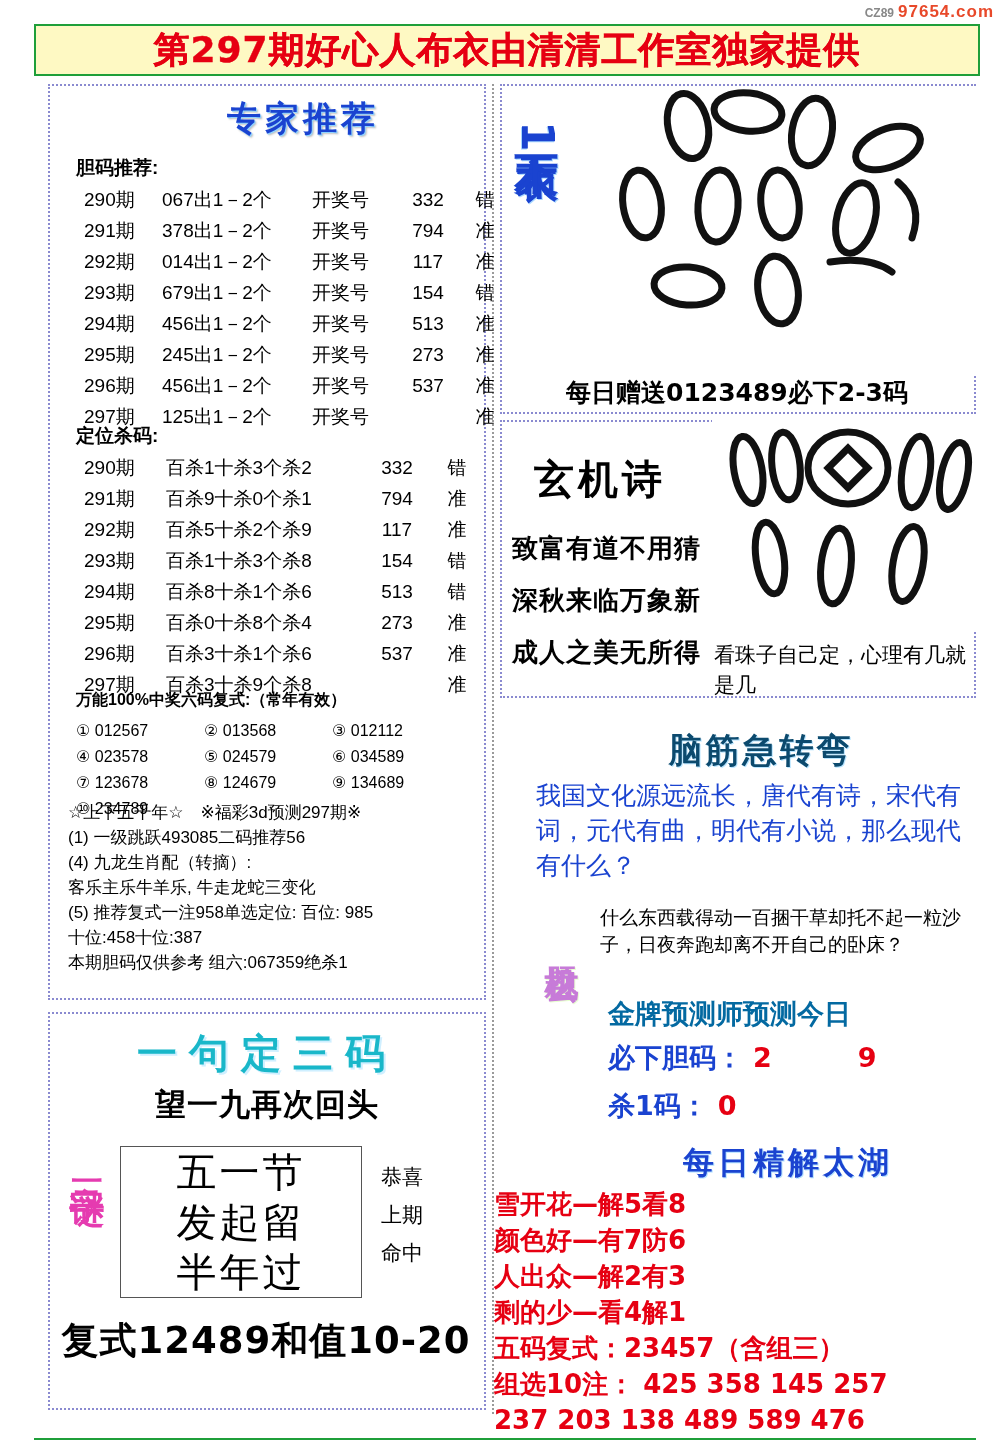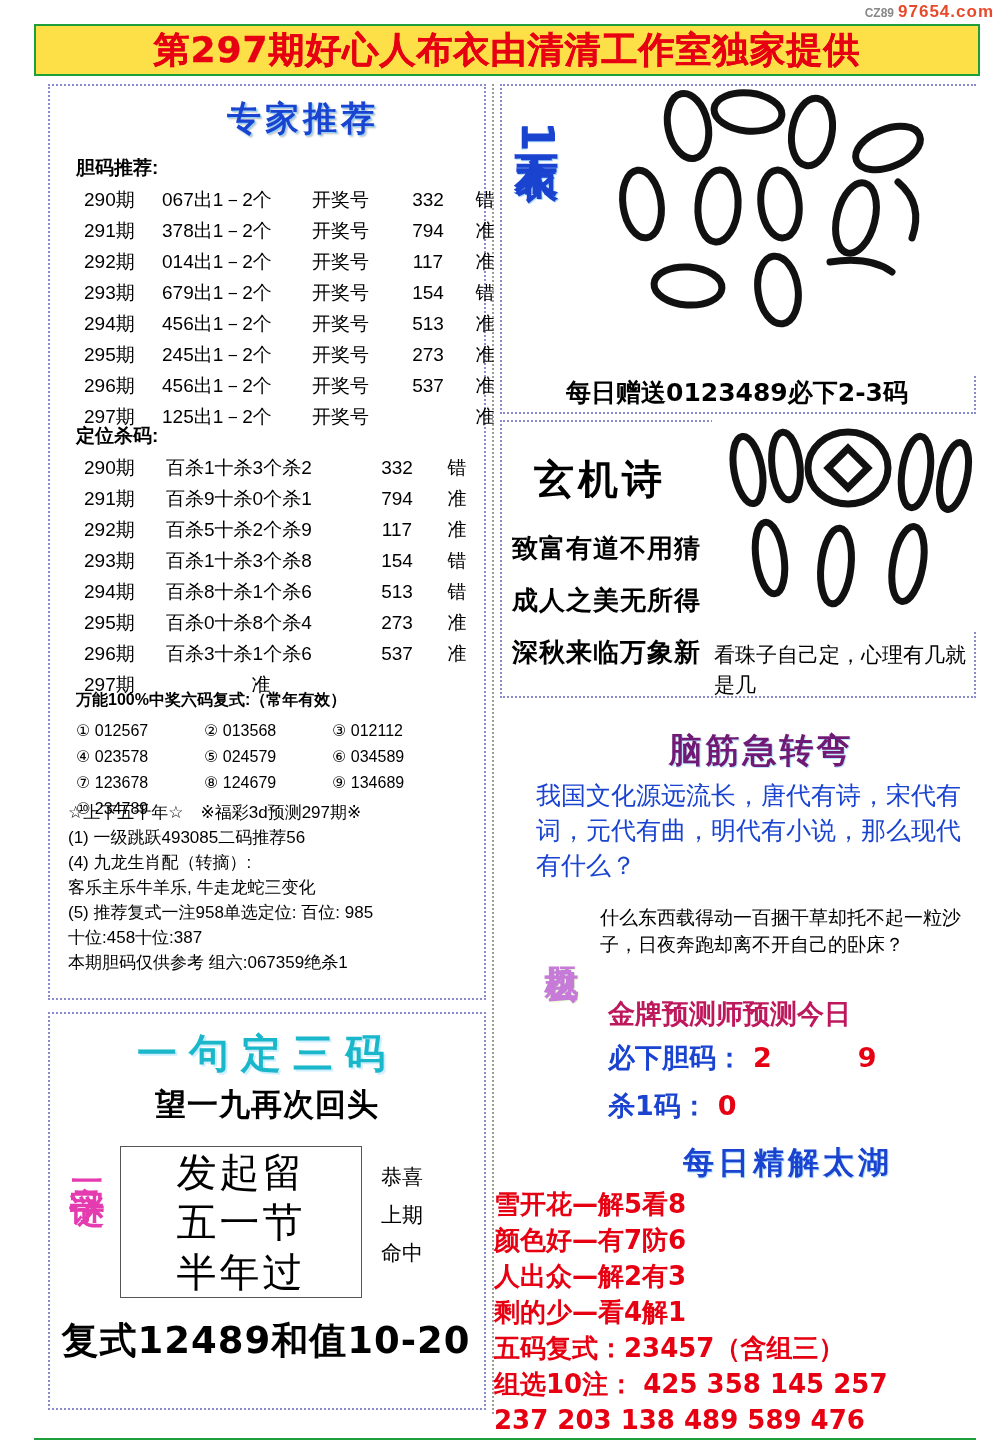--- a/index.html
+++ b/index.html
@@ -7,21 +7,21 @@
     width:1000px;height:1453px;position:relative;overflow:hidden;
     font-family:"Liberation Sans","DejaVu Sans",sans-serif;
     color:#000;
   }
   .wm{position:absolute;top:2px;right:6px;font-size:17px;color:#e8492a;font-weight:bold;letter-spacing:1px;}
   .wm .wm-sm{font-size:12px;color:#888;margin-right:4px;letter-spacing:0;}
 
   
   .banner{
     position:absolute;left:34px;top:24px;width:942px;height:48px;
-    border:2px solid #1f9f3a;background:#fde047;
+    border:2px solid #1f9f3a;background:#fef9c3;
     display:flex;align-items:center;justify-content:center;
   }
   .banner span{
     font-size:36px;font-weight:bold;color:#e60012;letter-spacing:1px;
     font-family:"DejaVu Sans","Liberation Sans",sans-serif;
     -webkit-text-stroke:0.4px #e60012;
   }
 
   
   .expert-box{position:absolute;left:48px;top:84px;width:438px;height:916px;border:2px dotted #8a8ad0;box-sizing:border-box;}
@@ -81,34 +81,34 @@
   .gift-line{position:absolute;left:566px;top:376px;width:410px;font-size:25px;font-weight:bold;font-family:"DejaVu Sans","Liberation Sans",sans-serif;}
 
   .xjs-box{position:absolute;left:500px;top:420px;width:476px;height:278px;border:2px dotted #8a8ad0;box-sizing:border-box;}
   .xjs-title{position:absolute;left:534px;top:452px;font-size:40px;font-weight:bold;letter-spacing:4px;font-family:"DejaVu Sans","Liberation Sans",sans-serif;}
   .xjs-lines{position:absolute;left:512px;top:522px;width:200px;font-size:26px;font-weight:bold;line-height:52px;letter-spacing:1px;font-family:"DejaVu Sans","Liberation Sans",sans-serif;}
   .coin-box{position:absolute;left:712px;top:418px;width:264px;height:212px;background:#fff;}
   .zhu-note{position:absolute;left:714px;top:640px;width:262px;font-size:21px;line-height:30px;font-family:"DejaVu Sans","Liberation Sans",sans-serif;}
 
   .njj-title{
     position:absolute;left:596px;top:728px;width:330px;text-align:center;
-    font-size:34px;font-weight:bold;color:#701a75;letter-spacing:3px;
+    font-size:34px;font-weight:bold;color:#0c4a6e;letter-spacing:3px;
     text-shadow:1px 1px 0 #b9e5ff;
     font-family:"DejaVu Sans","Liberation Sans",sans-serif;
   }
   .njj-q{position:absolute;left:536px;top:778px;width:440px;font-size:25px;line-height:35px;color:#1a43d0;font-family:"DejaVu Sans","Liberation Sans",sans-serif;}
 
   .xjt-vert{
     position:absolute;left:534px;top:900px;width:56px;height:230px;
     font-size:34px;font-weight:bold;color:#c77bd8;line-height:54px;text-align:center;
     text-shadow:1px 1px 0 #e7ffd0;
     font-family:"DejaVu Sans","Liberation Sans",sans-serif;
   }
   .xjt-q{position:absolute;left:600px;top:904px;width:382px;font-size:19px;line-height:27px;font-family:"DejaVu Sans","Liberation Sans",sans-serif;}
-  .gold-line{position:absolute;left:608px;top:996px;width:374px;font-size:27px;font-weight:bold;color:#be185d;font-family:"DejaVu Sans","Liberation Sans",sans-serif;}
+  .gold-line{position:absolute;left:608px;top:996px;width:374px;font-size:27px;font-weight:bold;color:#0369a1;font-family:"DejaVu Sans","Liberation Sans",sans-serif;}
   .dan-line{position:absolute;left:608px;top:1040px;width:374px;font-size:27px;font-weight:bold;color:#1a43d0;font-family:"DejaVu Sans","Liberation Sans",sans-serif;}
   .dan-line .v1{color:#e60012;margin-left:10px;}
   .dan-line .v2{color:#e60012;margin-left:86px;}
   .sha-line{position:absolute;left:608px;top:1088px;width:374px;font-size:27px;font-weight:bold;color:#1a43d0;font-family:"DejaVu Sans","Liberation Sans",sans-serif;}
   .sha-line .v{color:#e60012;margin-left:10px;}
 
   .taihu-title{
     position:absolute;left:600px;top:1142px;width:376px;text-align:center;
     font-size:31px;font-weight:bold;color:#1a43d0;letter-spacing:4px;
     text-shadow:1px 1px 0 #b4e1ff;
@@ -234,20 +234,21 @@
       <span class="c-res">准</span>
     </div>
     <div class="r">
       <span class="c-period">296期</span>
       <span class="c-mid">百杀3十杀1个杀6</span>
       <span class="c-num">537</span>
       <span class="c-res">准</span>
     </div>
     <div class="r">
       <span class="c-period">297期</span>
+      <span class="c-mid">百杀3十杀9个杀8</span>
       <span class="c-num"></span>
       <span class="c-res">准</span>
     </div>
   </div>
 
 <div class="wn-title">万能100%中奖六码复式:（常年有效）</div>
 <div class="wn-grid" id="wn-grid">
     <div class="wr">
       <span class="wc">① 012567</span>
       <span class="wc">② 013568</span>
@@ -278,22 +279,22 @@
     <div class="ln">本期胆码仅供参考 组六:067359绝杀1</div>
   </div>
 
 <div class="jdsm-box"></div>
 <div class="jdsm-title">一句定三码</div>
 <div class="jdsm-sub">望一九再次回头</div>
 <div class="szm">
   <div style="writing-mode:vertical-rl;letter-spacing:6px;">三字谜</div>
 </div>
 <div class="poem-box" id="poem-box">
+    <div>五一节</div>
     <div>发起留</div>
-    <div>五一节</div>
     <div>半年过</div>
   </div>
 <div class="gx" id="gx-box">
     <div>恭喜</div>
     <div>上期</div>
     <div>命中</div>
   </div>
 <div class="fushi">复式12489和值10-20</div>
 
 <div class="byx-box"></div>
@@ -317,22 +318,22 @@
       <path d="M330 96 q26 22 14 56"></path>
     </g>
   </svg>
 </div>
 <div class="gift-line">每日赠送0123489必下2-3码</div>
 
 <div class="xjs-box"></div>
 <div class="xjs-title">玄机诗</div>
 <div class="xjs-lines" id="xjs-lines">
     <div>致富有道不用猜</div>
+    <div>深秋来临万象新</div>
     <div>成人之美无所得</div>
-    <div>深秋来临万象新</div>
   </div>
 <div class="coin-box">
   <svg width="264" height="212" viewBox="0 0 264 212">
     <g fill="none" stroke="#111" stroke-width="7" stroke-linecap="round">
       <ellipse cx="36" cy="52" rx="14" ry="34" transform="rotate(-10 36 52)"></ellipse>
       <ellipse cx="74" cy="48" rx="14" ry="34" transform="rotate(-6 74 48)"></ellipse>
       <ellipse cx="136" cy="50" rx="40" ry="36"></ellipse>
       <rect x="122" y="36" width="28" height="28" transform="rotate(45 136 50)"></rect>
       <ellipse cx="204" cy="54" rx="14" ry="36" transform="rotate(8 204 54)"></ellipse>
       <ellipse cx="242" cy="58" rx="13" ry="34" transform="rotate(12 242 58)"></ellipse>

